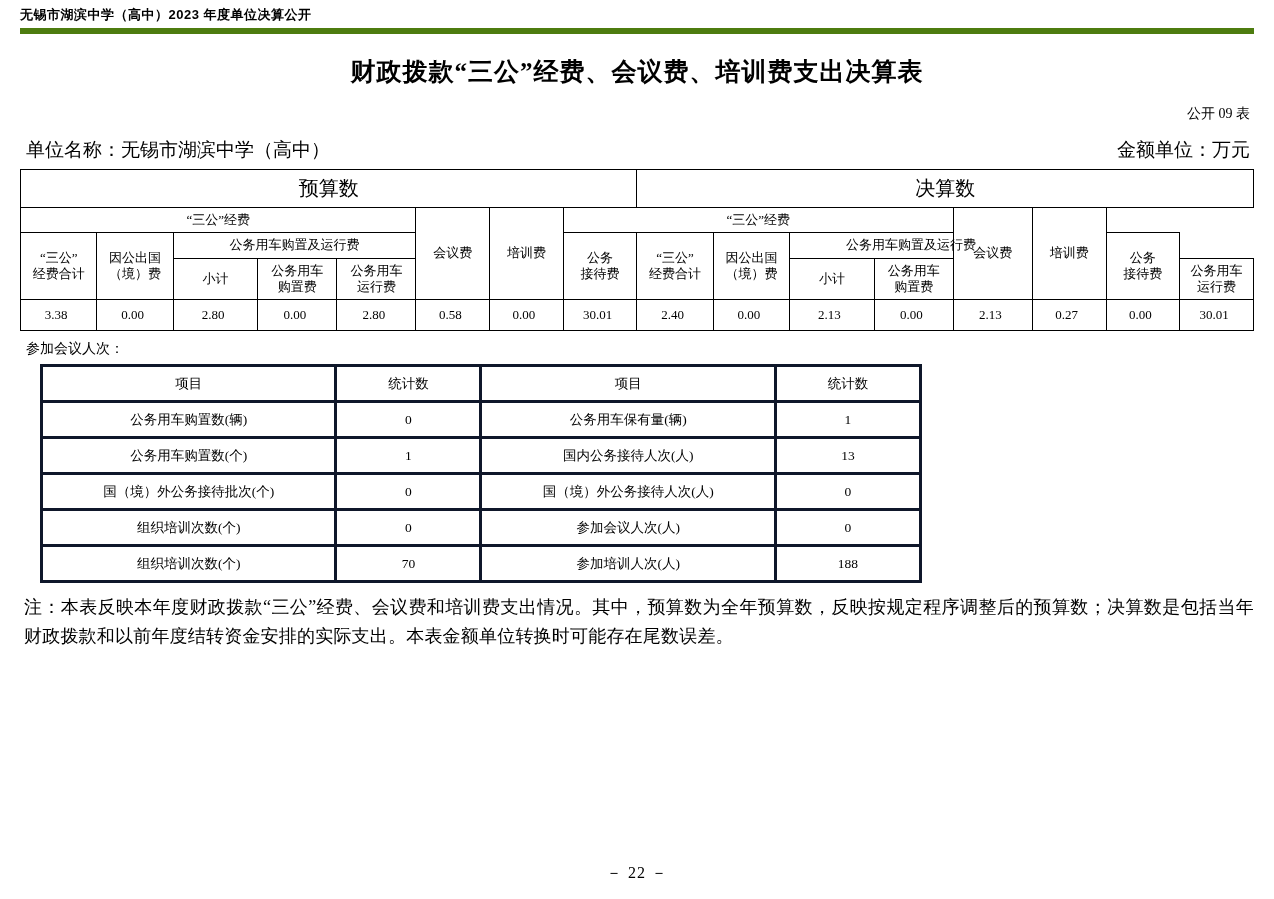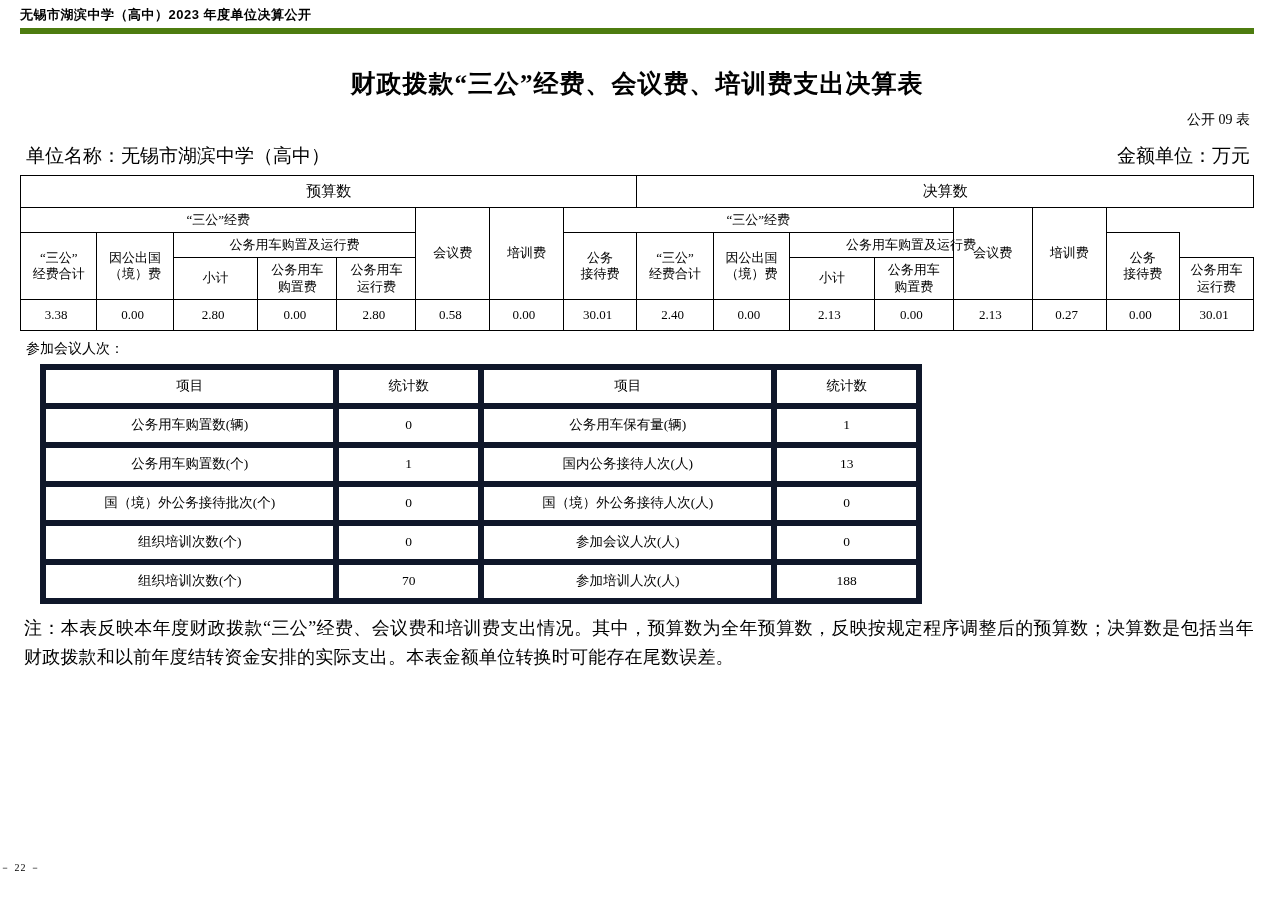--- a/index.html
+++ b/index.html
@@ -29,27 +29,27 @@
     font-weight: bold;
     letter-spacing: 0.5px;
     border-bottom: 6px solid #4d7c0f;
     margin-bottom: 0;
   }
   .doc-title {
     text-align: center;
     font-size: 25px;
     font-weight: bold;
     letter-spacing: 1px;
-    margin-top: 33px;
+    margin-top: 21px;
     font-family: "Liberation Serif", "DejaVu Serif", serif;
   }
   .form-code {
     text-align: right;
     font-size: 14px;
-    margin-top: 11px;
+    margin-top: 17px;
     padding-right: 4px;
   }
   .meta-row {
     display: flex;
     justify-content: space-between;
     align-items: flex-end;
     font-size: 19px;
     margin-top: 14px;
     padding: 0 4px 0 6px;
   }
@@ -65,63 +65,64 @@
   table.main th, table.main td {
     border: 1px solid #000000;
     font-size: 13px;
     font-weight: normal;
     text-align: center;
     vertical-align: middle;
     padding: 4px 2px;
     line-height: 1.25;
   }
   table.main th.big {
-    font-size: 15px;
+    font-size: 20px;
     padding: 6px 2px;
   }
   table.main td.val {
     padding-right: 7px;
     font-size: 13px;
     height: 22px;
   }
   .note-label {
     font-size: 14px;
     margin-top: 9px;
     margin-left: 6px;
   }
   table.stats {
     border-collapse: collapse;
     margin-top: 6px;
     margin-left: 20px;
     table-layout: fixed;
     width: 882px;
   }
   table.stats th, table.stats td {
-    border: 6px solid #0f172a;
+    border: 3px solid #0f172a;
     font-size: 13.5px;
     font-weight: normal;
     text-align: center;
     vertical-align: middle;
     height: 29px;
     padding: 2px 12px;
   }
   .footnote {
     font-size: 18px;
     line-height: 1.6;
     margin-top: 10px;
     margin-left: 4px;
     text-align: justify;
     letter-spacing: 0.2px;
   }
   .page-number {
     position: absolute;
-    bottom: 24px;
+    bottom: 15px;
     left: 0;
     width: 100%;
-    font-size: 10px;
+    text-align: center;
+    font-size: 16px;
     letter-spacing: 1px;
   }
 </style>
 </head>
 <body>
 
 <div class="page">
 
   <div class="header-line">无锡市湖滨中学（高中）2023 年度单位决算公开</div>
 

